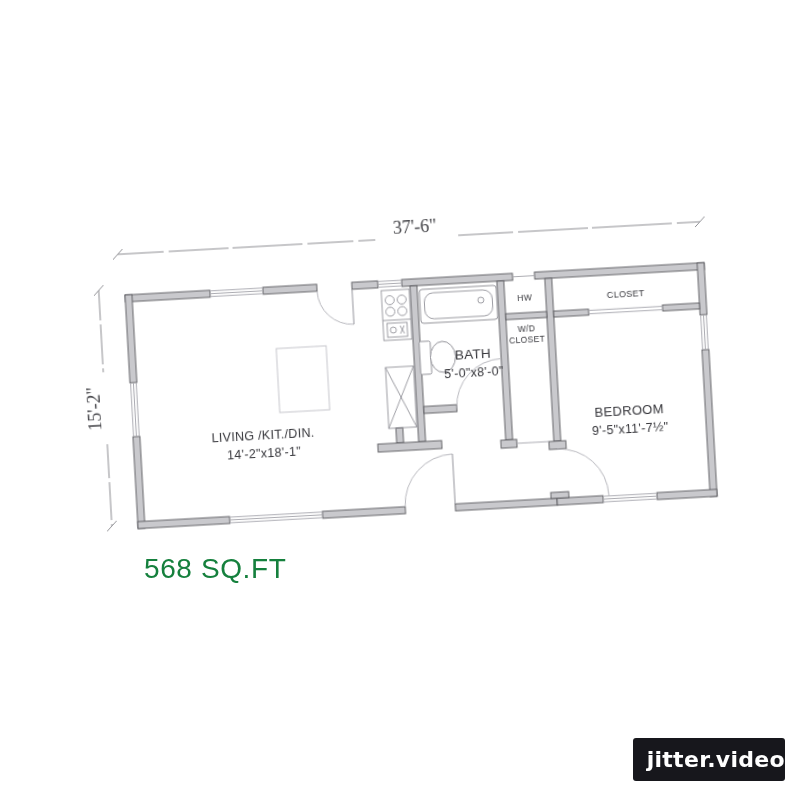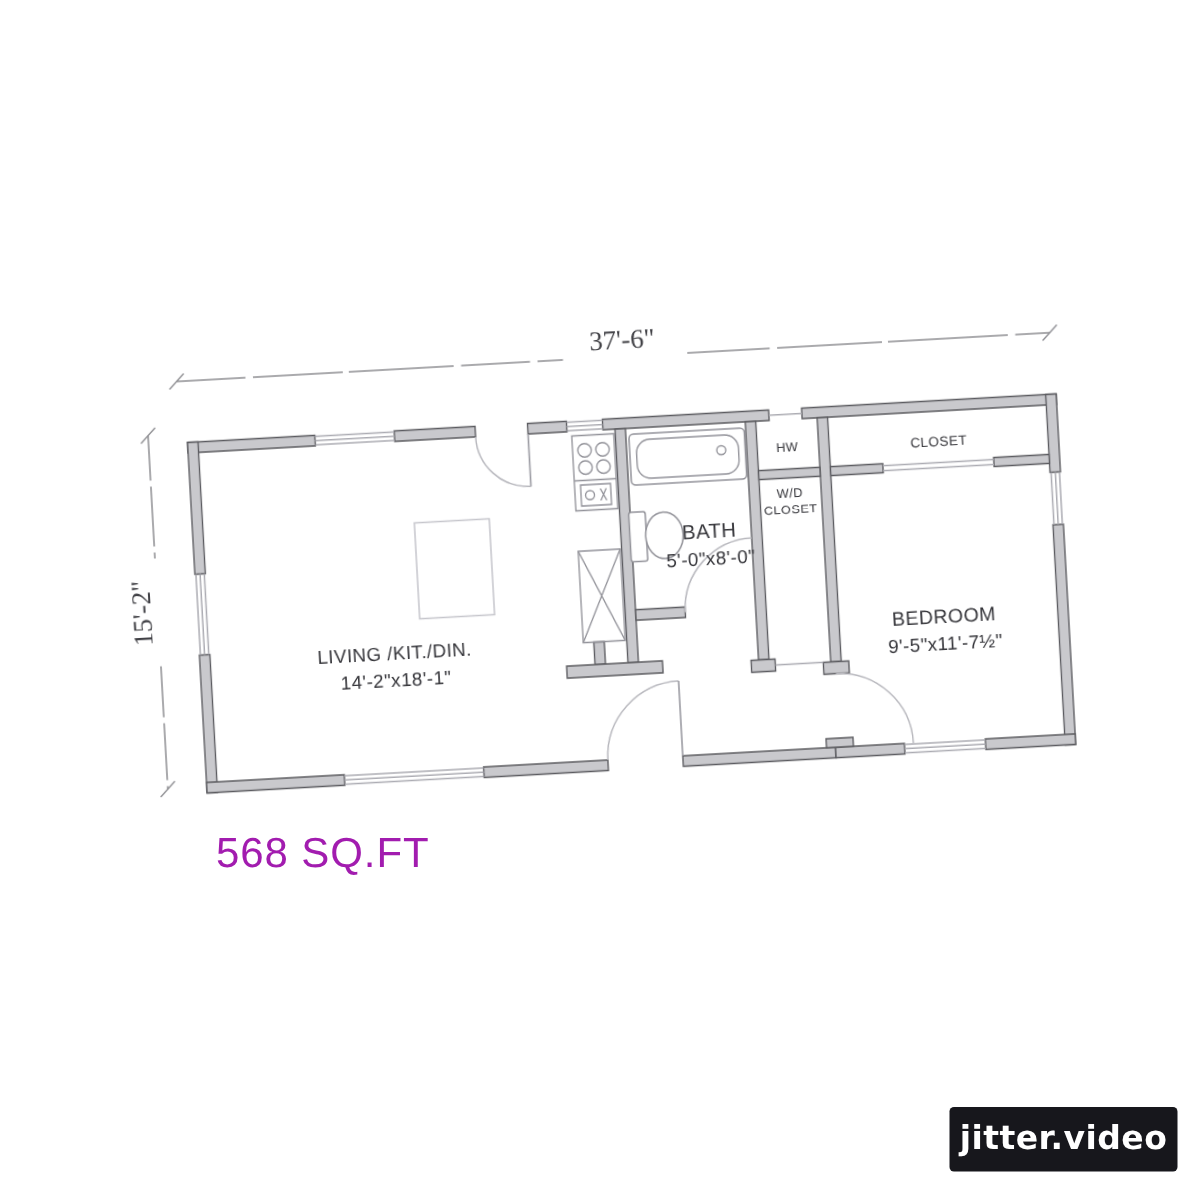--- a/index.html
+++ b/index.html
@@ -30,27 +30,27 @@
   .arc{stroke:var(--arc-line);stroke-width:1;fill:none;}
   .leaf{stroke:#9a9aa1;stroke-width:1.1;fill:none;}
   .fix{stroke:var(--fixture-line);stroke-width:1;fill:#ffffff;}
   .fixl{stroke:var(--fixture-line);stroke-width:0.9;fill:none;}
   .lite{stroke:#c4c4ca;stroke-width:1;fill:none;}
   .dim{stroke:var(--dim-line);stroke-width:1;fill:none;}
   .room-label{fill:var(--label-ink);font-family:"Liberation Sans",sans-serif;letter-spacing:0.3px;}
   .dim-label{fill:var(--dim-ink);font-family:"Liberation Serif",serif;}
   .sqft{
     position:absolute;left:144px;top:553px;
-    font-size:28px;color:#a21caf;letter-spacing:0.6px;
+    font-size:28px;color:#15803d;letter-spacing:0.6px;
     font-family:"Liberation Sans",sans-serif;
   }
   .badge{
     position:absolute;left:633px;top:738px;width:152px;height:43px;
     background:var(--badge-bg);border-radius:3px;
-    display:flex;align-items:center;justify-content:center;
+    display:flex;align-items:center;justify-content:flex-end;
     color:var(--badge-text);
     font-family:"DejaVu Sans","Liberation Sans",sans-serif;
     font-size:22px;font-weight:600;letter-spacing:0.3px;
     cursor:pointer;
   }
 </style>
 </head>
 <body>
 
 <div class="canvas">

